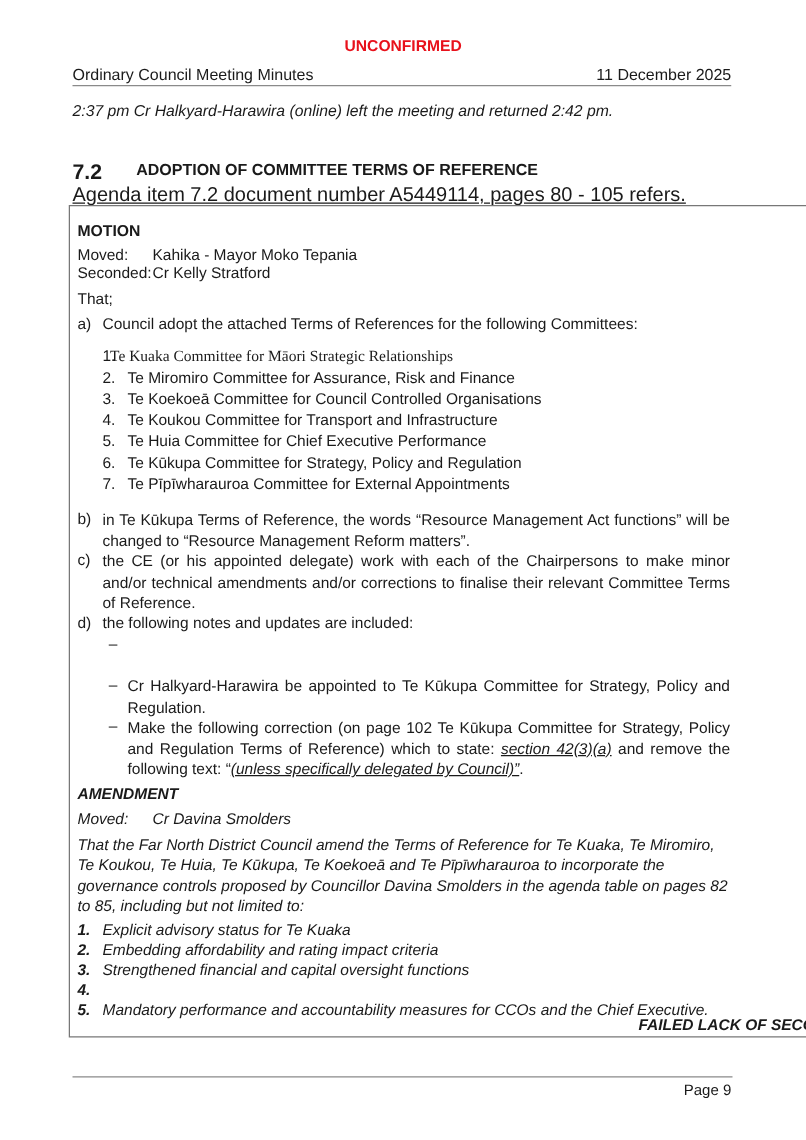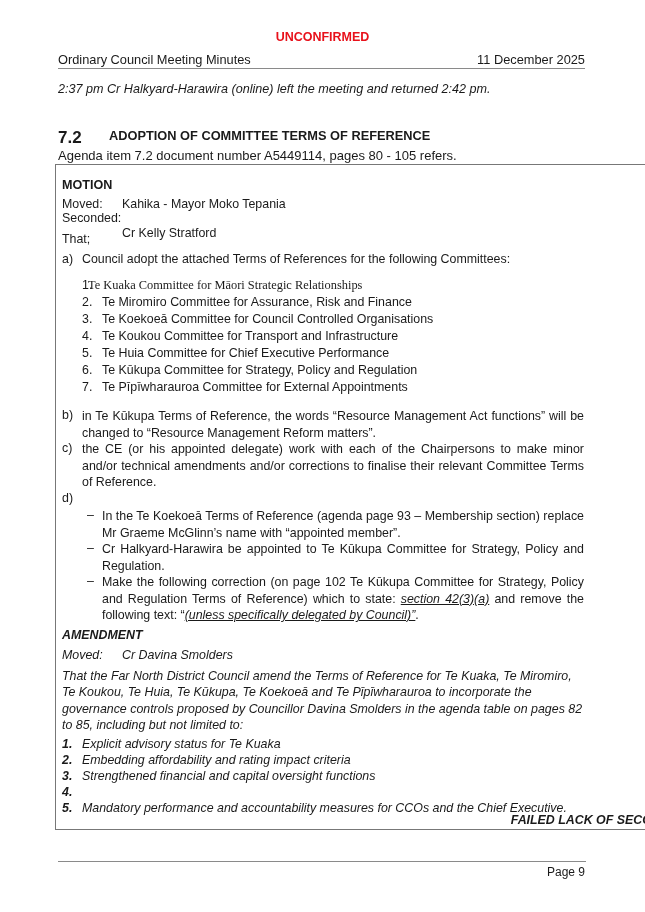--- a/index.html
+++ b/index.html
@@ -5,21 +5,21 @@
   html, body { margin:0; padding:0; background:#ffffff; }
   body { width:645px; height:912px; position:relative; font-family:"Liberation Sans", sans-serif; color:#1a1a1a; font-size:12.4px; overflow:hidden; }
   .abs { position:absolute; }
   .unconfirmed { left:0; width:645px; top:30px; text-align:center; color:#e8111b; font-weight:bold; font-size:12.5px; }
   .hdr-left { left:58px; top:52px; font-size:12.8px; }
   .hdr-right { right:60px; top:52px; font-size:12.8px; }
   .hdr-line { left:58px; width:527px; top:68px; height:0; border-top:1.5px solid #8a8a8a; }
   .note { left:58px; top:82px; font-style:italic; font-size:12.6px; }
   .sec-num { left:58px; top:128px; font-weight:bold; font-size:17px; }
   .sec-title { left:109px; top:128px; font-weight:bold; font-size:12.8px; }
-  .agenda { left:58px; top:148px; font-size:13px; }
+  .agenda { left:58px; top:148px; font-size:16px;text-decoration:underline; }
   .box { left:55px; top:164px; width:637px; height:666px; border:1.5px solid #777; box-sizing:border-box; }
   .t { position:absolute; white-space:nowrap; }
   .b { font-weight:bold; }
   .i { font-style:italic; }
   .u { text-decoration:underline; }
   .just { white-space:normal; text-align:justify; text-align-last:left; line-height:16.5px; }
   .footer-line { left:58px; width:528px; top:861px; border-top:1.3px solid #8a8a8a; }
   .page-num { right:60px; top:865px; font-size:12px; }
 </style>
 </head>
@@ -35,21 +35,21 @@
 <div class="abs sec-num">7.2</div>
 <div class="abs sec-title">ADOPTION OF COMMITTEE TERMS OF REFERENCE</div>
 <div class="abs agenda">Agenda item 7.2 document number A5449114, pages 80 - 105 refers.</div>
 
 <div class="abs box">
 
   <div class="t b" style="left:6px; top:13px; font-size:12.6px;">MOTION</div>
   <div class="t" style="left:6px; top:32px;">Moved:</div>
   <div class="t" style="left:66px; top:32px;">Kahika - Mayor Moko Tepania</div>
   <div class="t" style="left:6px; top:46px;text-align:center;">Seconded:</div>
-  <div class="t" style="left:66px; top:61px;">Cr Kelly Stratford</div>
+  <div class="t" style="left:66px; top:46px;">Cr Kelly Stratford</div>
   <div class="t" style="left:6px; top:67px;">That;</div>
 
   <div class="t" style="left:6px; top:87px;">a)</div>
   <div class="t" style="left:26px; top:87px;text-align:center;">Council adopt the attached Terms of References for the following Committees:</div>
 
   <div>
     <div class="t" style="left:26px; top:113px;">1.</div>
     <div class="t" style="left:32px; top:113px;font-family:Liberation Serif, serif;">Te Kuaka Committee for Māori Strategic Relationships</div>
     <div class="t" style="left:26px; top:130px;">2.</div>
     <div class="t" style="left:46px; top:130px;">Te Miromiro Committee for Assurance, Risk and Finance</div>
@@ -65,23 +65,23 @@
     <div class="t" style="left:46px; top:215px;">Te Pīpīwharauroa Committee for External Appointments</div>
   </div>
 
   <div class="t" style="left:6px; top:243px;">b)</div>
   <div class="t just" style="left:26px; top:243px; width:502px;">in Te Kūkupa Terms of Reference, the words “Resource Management Act functions” will be changed to “Resource Management Reform matters”.</div>
 
   <div class="t" style="left:6px; top:276px;">c)</div>
   <div class="t just" style="left:26px; top:276px; width:502px;">the CE (or his appointed delegate) work with each of the Chairpersons to make minor and/or technical amendments and/or corrections to finalise their relevant Committee Terms of Reference.</div>
 
   <div class="t" style="left:6px; top:326px;">d)</div>
+  <div class="t" style="left:26px; top:326px;">the following notes and updates are included:</div>
 
   <div class="t" style="left:31px; top:343px;">–</div>
-  <div class="t just" style="left:46px; top:343px; width:482px;">In the Te Koekoeā Terms of Reference (agenda page 93 – Membership section) replace Mr Graeme McGlinn’s name with “appointed member”.</div>
   <div class="t" style="left:31px; top:376px;">–</div>
   <div class="t just" style="left:46px; top:376px; width:482px;">Cr Halkyard-Harawira be appointed to Te Kūkupa Committee for Strategy, Policy and Regulation.</div>
   <div class="t" style="left:31px; top:409px;">–</div>
   <div class="t just" style="left:46px; top:409px; width:482px;"><span>Make the following correction (on page 102 Te Kūkupa Committee for Strategy, Policy and Regulation Terms of Reference) which to state: </span><span class="i u">section 42(3)(a)</span><span> and remove the following text: “</span><span class="i u">(unless specifically delegated by Council)”</span><span>.</span></div>
 
   <div class="t b i" style="left:6px; top:463px;">AMENDMENT</div>
   <div class="t i" style="left:6px; top:483px;">Moved:</div>
   <div class="t i" style="left:66px; top:483px;">Cr Davina Smolders</div>
   <div class="t i" style="left:6px; top:503px; width:522px; white-space:normal; line-height:16.3px;">That the Far North District Council amend the Terms of Reference for Te Kuaka, Te Miromiro, Te Koukou, Te Huia, Te Kūkupa, Te Koekoeā and Te Pīpīwharauroa to incorporate the governance controls proposed by Councillor Davina Smolders in the agenda table on pages 82 to 85, including but not limited to:</div>
 

